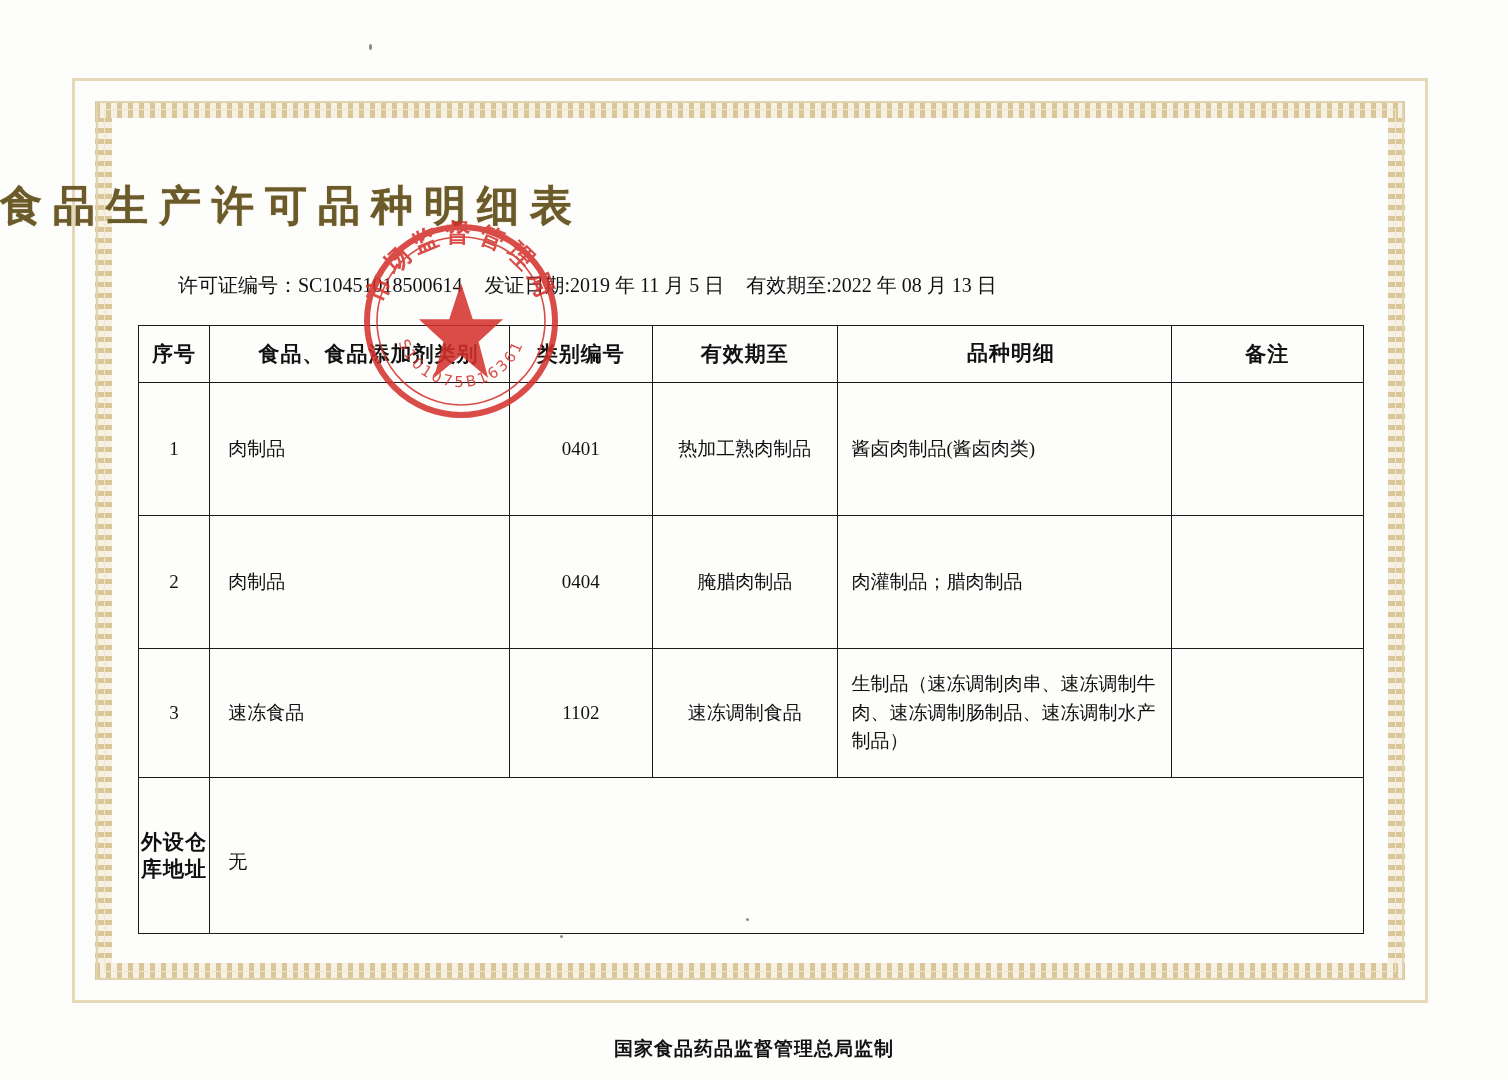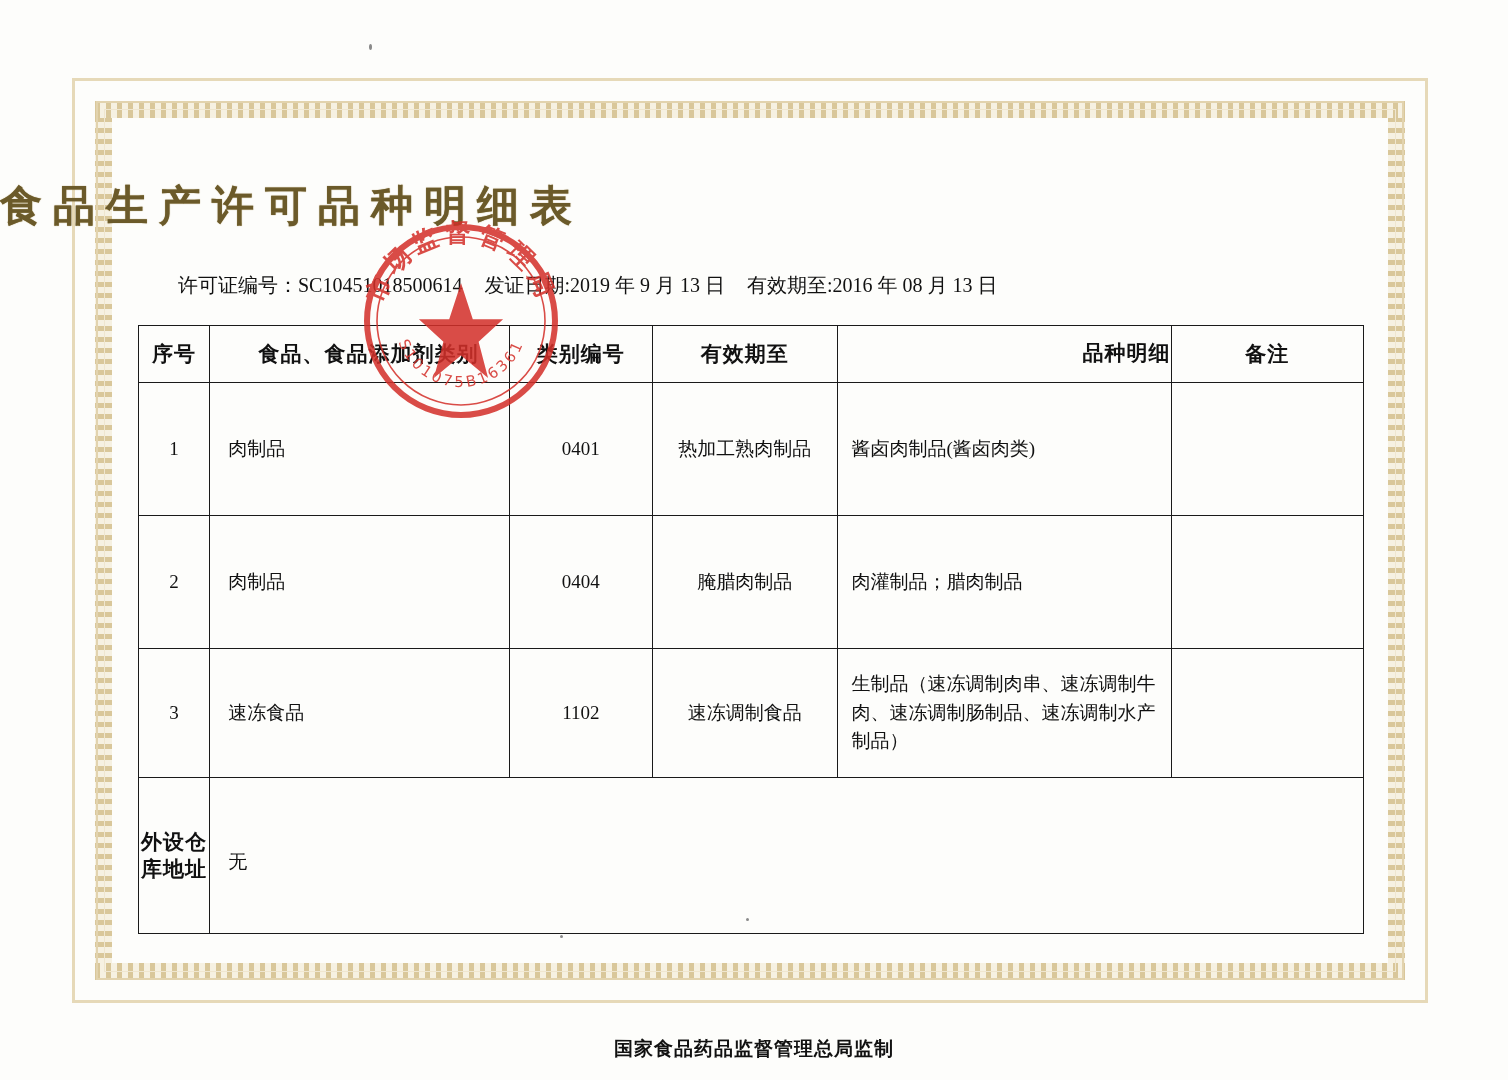--- a/index.html
+++ b/index.html
@@ -175,31 +175,31 @@
 <div id="page">
 
   <div class="border-outer"></div>
   <div class="border-pattern"></div>
   <div class="border-inner"></div>
   <div class="border-inner2"></div>
 
   <div class="doc-title">食品生产许可品种明细表</div>
 
   <div class="meta-row">
-    <span>许可证编号：</span><span>SC10451018500614</span><span class="meta-gap"></span><span>发证日期:</span><span>2019 年 9 月 13 日</span><span class="meta-gap"></span><span>有效期至:</span><span>2016 年 08 月 13 日</span>
+    <span>许可证编号：</span><span>SC10451018500614</span><span class="meta-gap"></span><span>发证日期:</span><span>2019 年 11 月 5 日</span><span class="meta-gap"></span><span>有效期至:</span><span>2022 年 08 月 13 日</span>
   </div>
 
   <table class="detail">
     <thead>
       <tr>
         <th class="c-no">序号</th>
         <th class="c-cat" style="text-align:center;">食品、食品添加剂类别</th>
         <th class="c-code">类别编号</th>
         <th class="c-name">有效期至</th>
-        <th class="c-detail" style="text-align:right;">品种明细</th>
+        <th class="c-detail" style="text-align:center;">品种明细</th>
         <th class="c-remark">备注</th>
       </tr>
     </thead>
     <tbody>
       <tr class="data-row">
         <td class="c-no">1</td>
         <td class="c-cat">肉制品</td>
         <td class="c-code">0401</td>
         <td class="c-name">热加工熟肉制品</td>
         <td class="c-detail">酱卤肉制品(酱卤肉类)</td>

